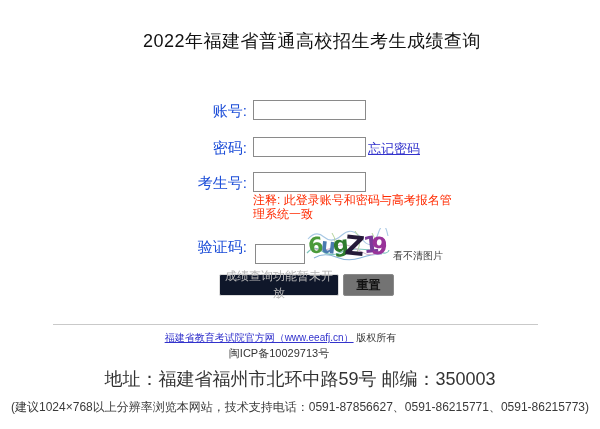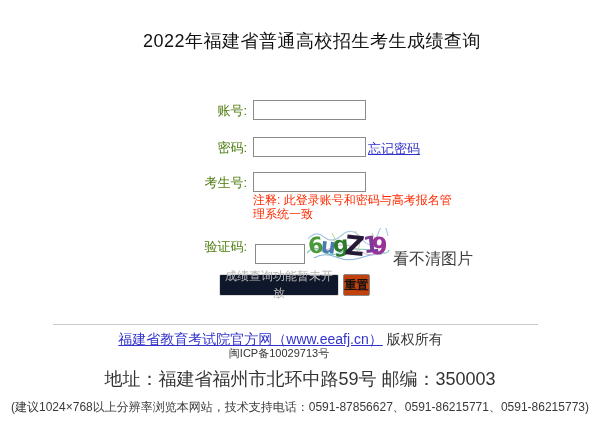--- a/index.html
+++ b/index.html
@@ -12,21 +12,21 @@
   }
   .abs { position: absolute; }
 
   #page-title {
     top: 29px; left: 12px; width: 600px; text-align: center;
     font-size: 18px; font-weight: normal; color: #111; letter-spacing: 0.5px;
   }
 
   .flabel {
     left: 195px; width: 52px; text-align: right;
-    font-size: 13px; color: #4d7c0f; white-space: nowrap;
+    font-size: 15px; color: #1d4ed8; white-space: nowrap;
   }
   .finput {
     position: absolute; left: 253px; width: 113px; height: 20px;
     border: 1px solid #8a8a8a; background: #fff;
     font-size: 13px; padding: 1px 3px; outline: none;
   }
   #account-label  { top: 102px; }
   #account-input  { top: 100px; }
   #password-label { top: 139px; }
   #password-input { top: 137px; }
@@ -35,41 +35,41 @@
   #candidate-input{ top: 172px; }
 
   #login-note {
     left: 253px; top: 194px; width: 200px;
     font-size: 12px; line-height: 13.5px; color: #ff2a00;
   }
 
   #captcha-label  { top: 238px; }
   #captcha-input  { left: 255px; top: 244px; width: 50px; height: 20px; }
   #captcha-img    { left: 306px; top: 228px; width: 84px; height: 33px; cursor: pointer; }
-  #captcha-refresh{ left: 393px; top: 249px; font-size: 16px; color: #3f3f3f; cursor: pointer; white-space: nowrap; }
+  #captcha-refresh{ left: 393px; top: 249px; font-size: 10px; color: #3f3f3f; cursor: pointer; white-space: nowrap; }
 
   .btn {
     position: absolute; top: 274px; height: 22px;
     font-family: "Liberation Sans", "DejaVu Sans", sans-serif;
     font-size: 12px; border-radius: 2px; padding: 0; cursor: pointer;
     display: flex; align-items: center; justify-content: center;
   }
   #query-btn {
     left: 219px; width: 120px;
     color: #b5b5b5; background: #0f172a; border: 1px solid #dcdcdc; cursor: default;
   }
   #reset-btn {
-    left: 343px; width: 27px;
-    color: #111; font-weight: bold; background: #c2410c; border: 1px solid #8a8a8a;
+    left: 343px; width: 51px;
+    color: #111; font-weight: bold; background: #737373; border: 1px solid #8a8a8a;
   }
 
   #footer-divider { left: 53px; top: 324px; width: 485px; height: 0; border-top: 1px solid #c9c9c9; }
 
   .footer-line { left: 0; width: 600px; text-align: center; color: #333; }
-  #footer-line1 { top: 331px; font-size: 14px; padding-right: 39px; }
+  #footer-line1 { top: 331px; font-size: 10px; padding-right: 39px; }
   #footer-line1 a { color: #3333cc; text-decoration: underline; cursor: pointer; }
   #footer-line1 span { color: #333; }
   #footer-line2 { top: 346px; font-size: 11px; padding-right: 42px; }
   #footer-address { top: 367px; font-size: 18px; }
   #footer-support { top: 399px; font-size: 12px; color: #3a3a3a; }
 
   svg text { font-family: "DejaVu Sans", sans-serif; font-weight: bold; }
 </style>
 </head>
 <body>

